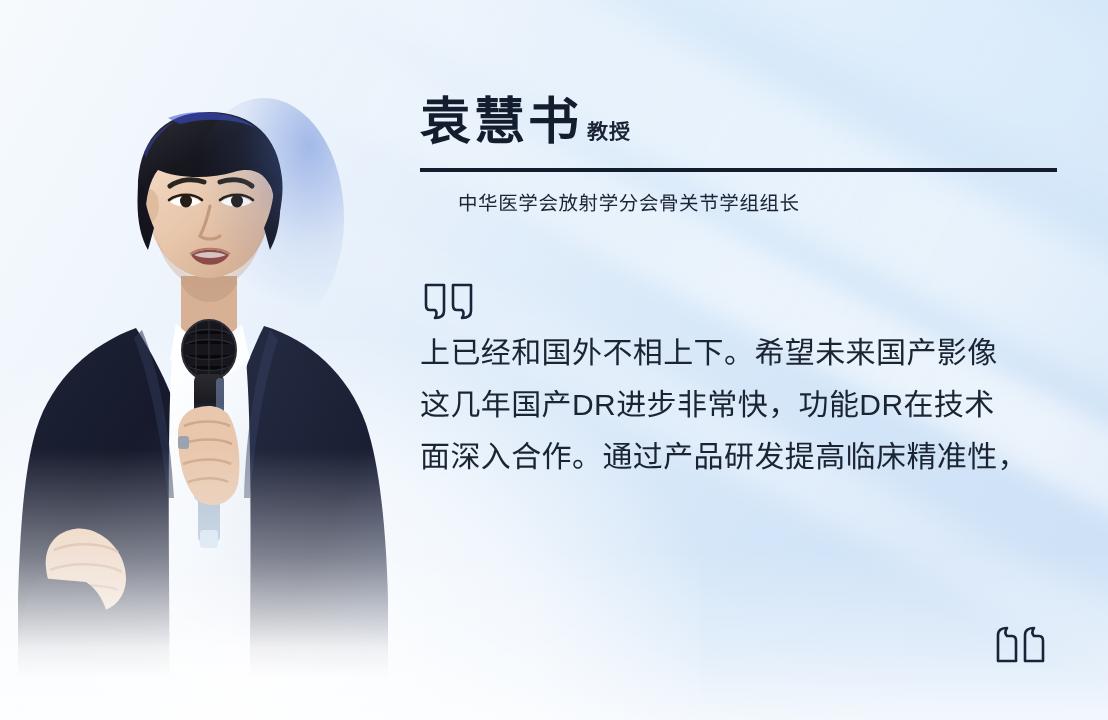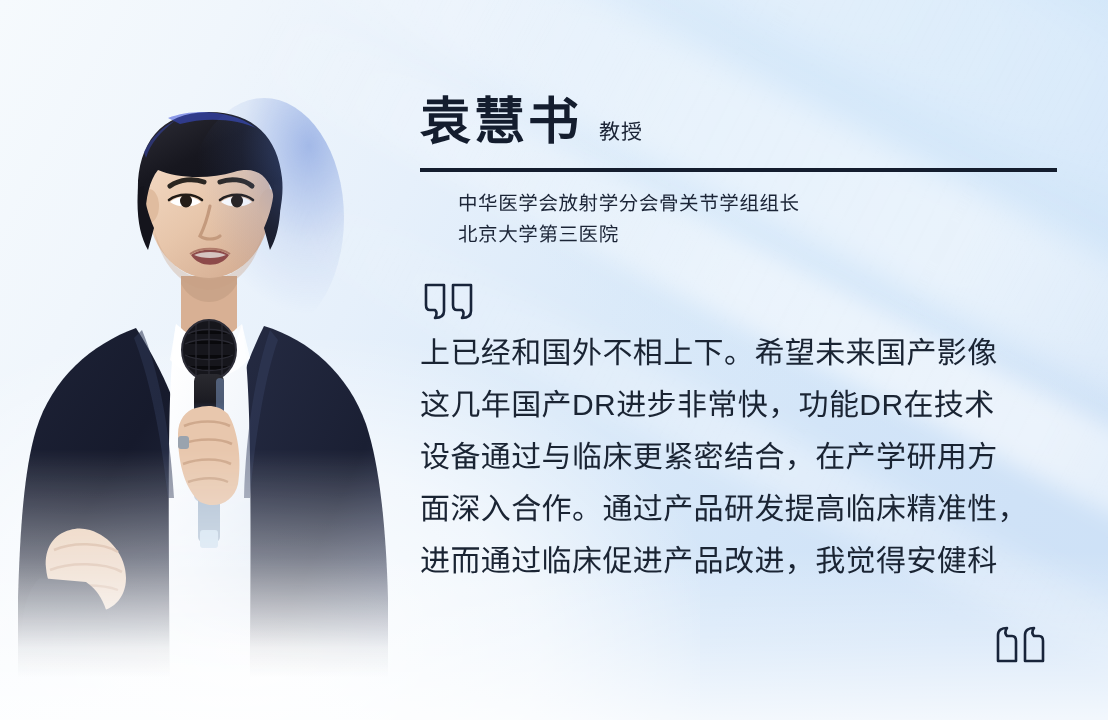--- a/index.html
+++ b/index.html
@@ -148,24 +148,24 @@
   .name {
     font-size: 51px;
     font-weight: 700;
     color: #141d2e;
     letter-spacing: 3px;
     line-height: 1;
     white-space: nowrap;
   }
   .name-suffix {
     font-size: 21px;
-    font-weight: 400;
+    font-weight: 700;
     color: #1b2436;
     letter-spacing: 1px;
-    margin-left: 17px;
+    margin-left: 5px;
     line-height: 1;
     white-space: nowrap;
   }
 
   .divider {
     position: absolute;
     left: 0;
     top: 168px;
     width: 637px;
     height: 4px;
@@ -378,38 +378,35 @@
 
     <div class="name-row">
       <div class="name">袁慧书</div>
       <div class="name-suffix">教授</div>
     </div>
 
     <div class="divider"></div>
 
     <div class="affiliations">
       <div class="affiliation-line">中华医学会放射学分会骨关节学组组长</div>
-      <div class="affiliation-line">北京大学第三医院</div>
     </div>
 
     <div class="quote-open">
       <svg viewBox="0 0 56 40" xmlns="http://www.w3.org/2000/svg" aria-hidden="true">
         <g fill="none" stroke="#18243a" stroke-width="2.6" stroke-linejoin="round" stroke-linecap="round">
           <path d="M3 4 L 21 4 L 21 30 C 21 35, 17 37, 12 37 C 14 34, 14 31, 12 29 L 7 29 C 4 29, 3 27, 3 24 Z"></path>
           <path d="M30 4 L 48 4 L 48 30 C 48 35, 44 37, 39 37 C 41 34, 41 31, 39 29 L 34 29 C 31 29, 30 27, 30 24 Z"></path>
         </g>
       </svg>
     </div>
 
     <div class="quote-body">
       <div class="quote-line">上已经和国外不相上下。希望未来国产影像</div>
       <div class="quote-line">这几年国产DR进步非常快，功能DR在技术</div>
-      <div class="quote-line">设备通过与临床更紧密结合，在产学研用方</div>
       <div class="quote-line">面深入合作。通过产品研发提高临床精准性，</div>
-      <div class="quote-line">进而通过临床促进产品改进，我觉得安健科</div>
     </div>
 
     <div class="quote-close">
       <svg viewBox="0 0 56 40" xmlns="http://www.w3.org/2000/svg" aria-hidden="true">
         <g fill="none" stroke="#18243a" stroke-width="2.6" stroke-linejoin="round" stroke-linecap="round">
           <path d="M21 36 L 3 36 L 3 10 C 3 5, 7 3, 12 3 C 10 6, 10 9, 12 11 L 17 11 C 20 11, 21 13, 21 16 Z"></path>
           <path d="M48 36 L 30 36 L 30 10 C 30 5, 34 3, 39 3 C 37 6, 37 9, 39 11 L 44 11 C 47 11, 48 13, 48 16 Z"></path>
         </g>
       </svg>
     </div>

